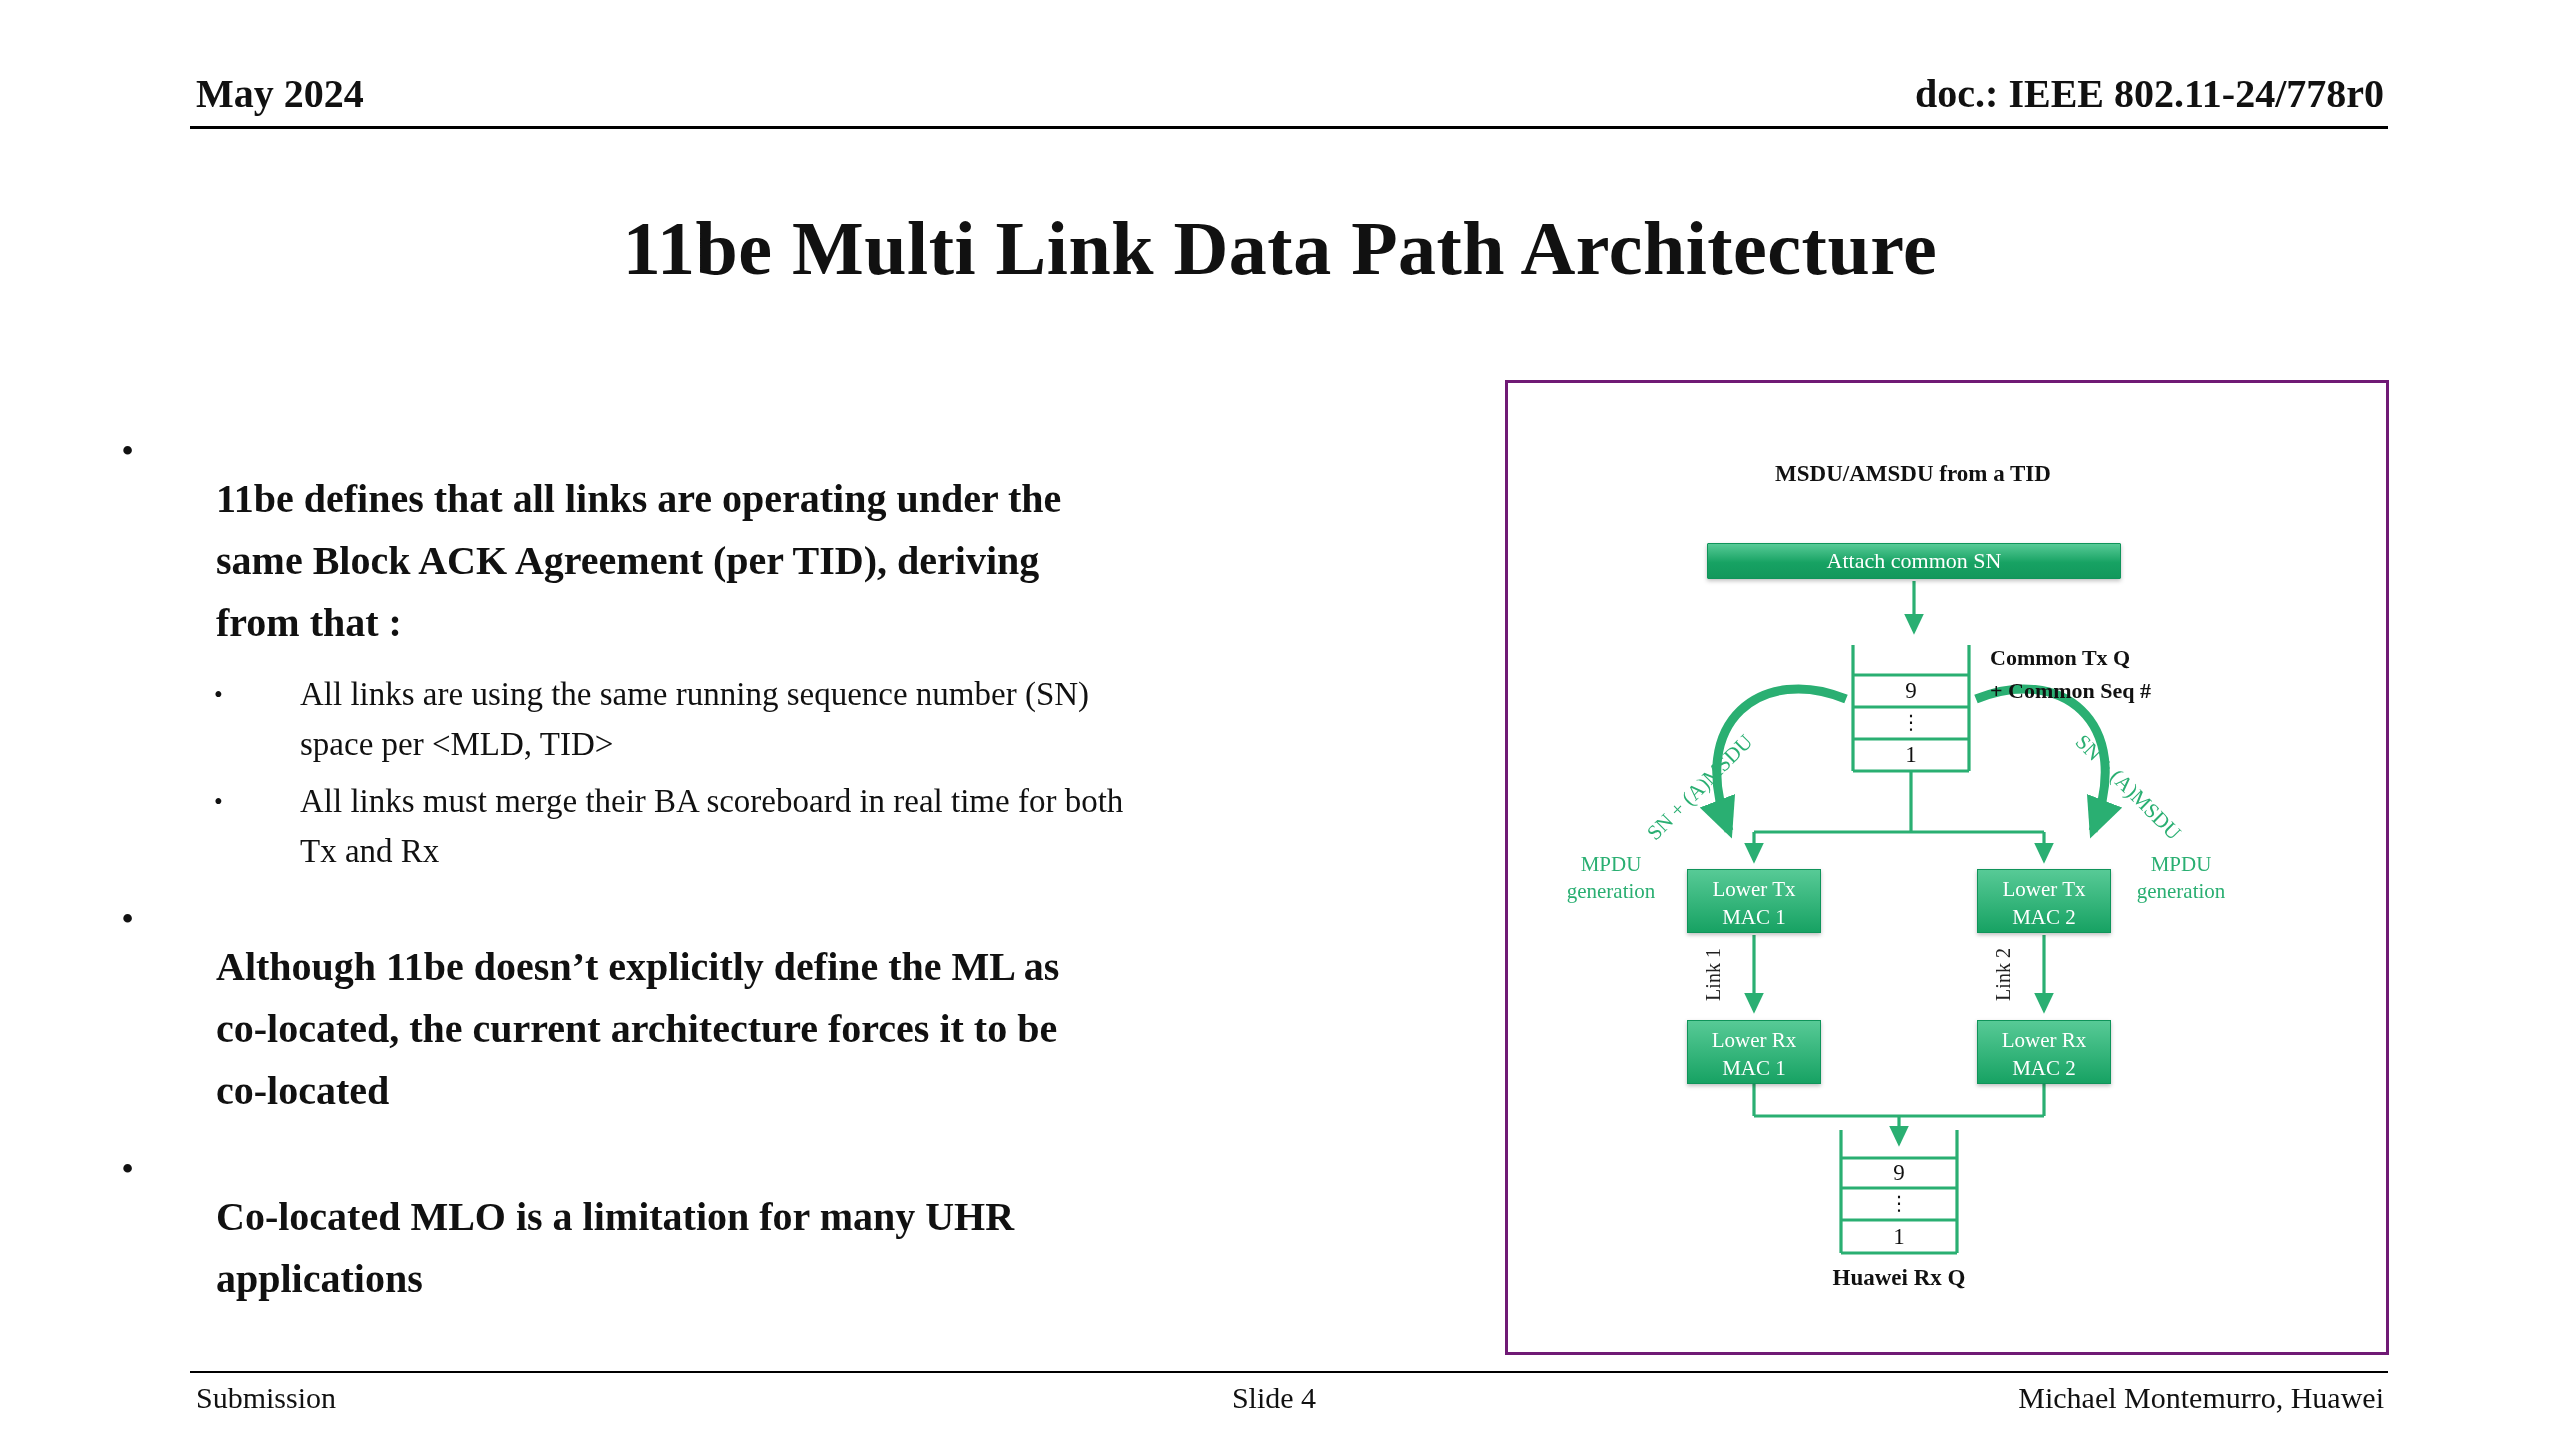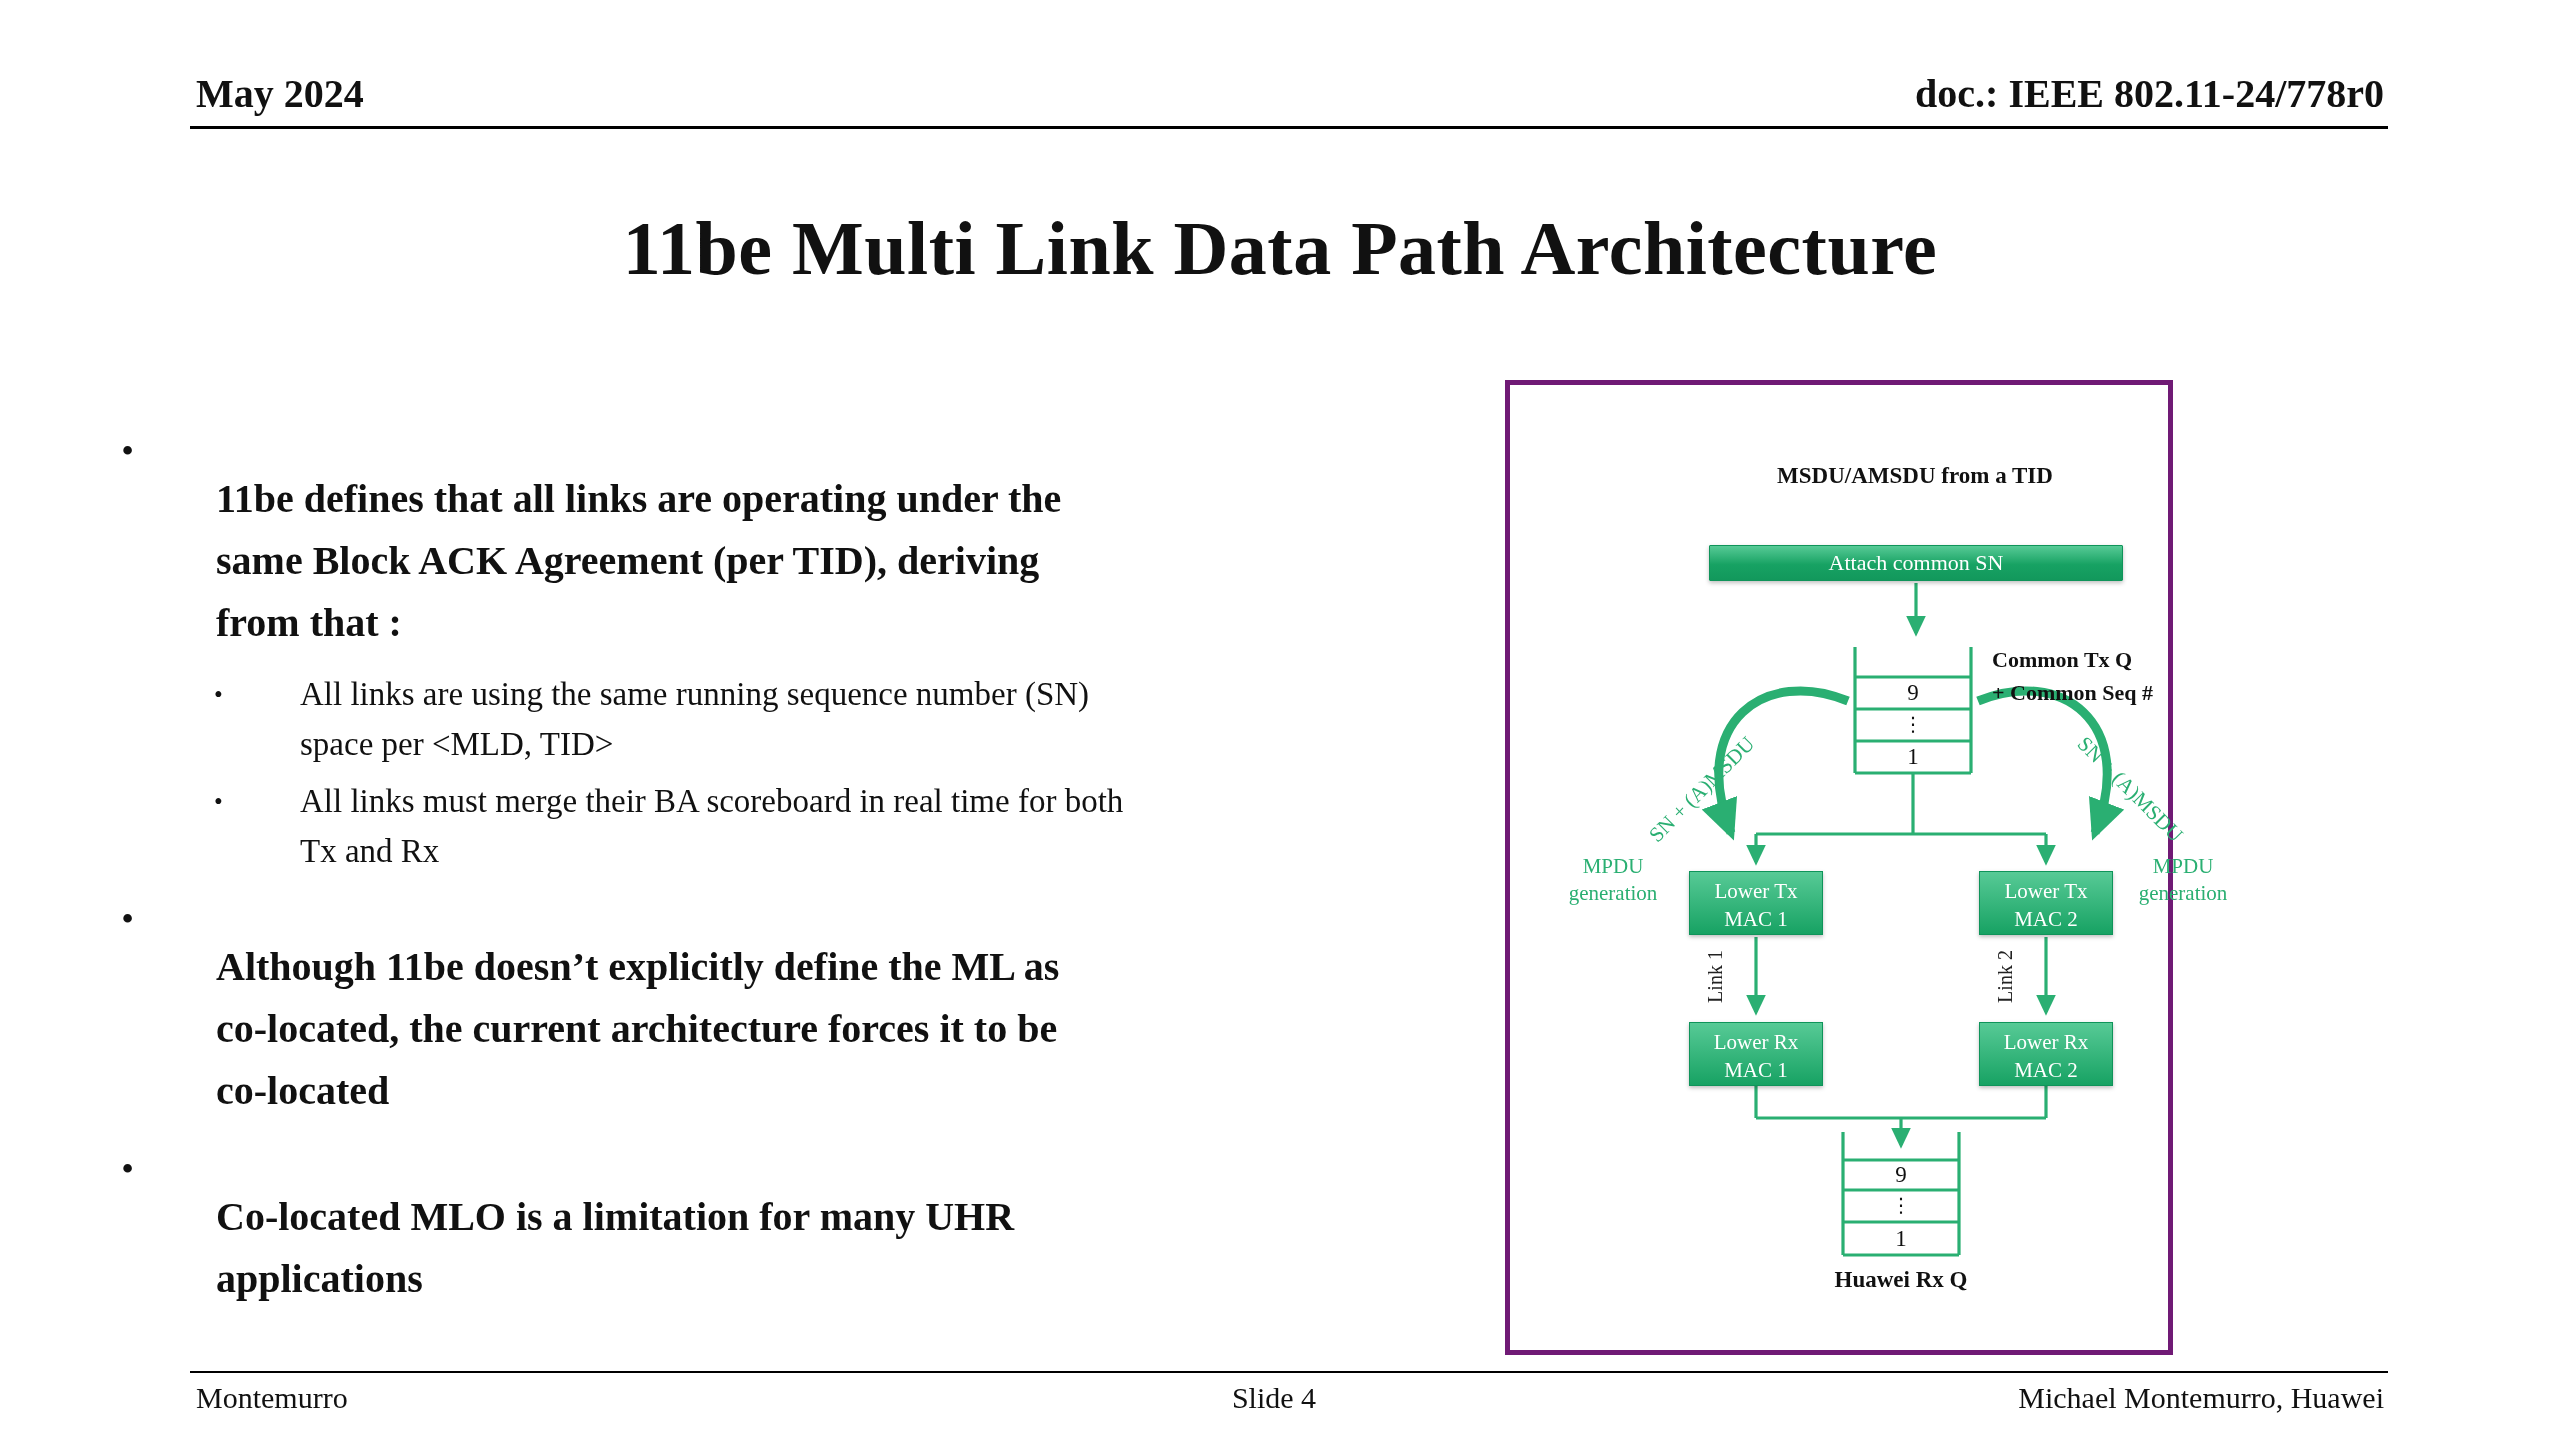--- a/index.html
+++ b/index.html
@@ -28,22 +28,22 @@
   .b { display: flex; align-items: flex-start; }
   .b.l1 { font-size: 40px; font-weight: bold; line-height: 1.55; margin-bottom: 16px; }
   .b.l1 .marker { flex: 0 0 94px; font-size: 32px; padding-top: 6px; }
   .b.l1 .btext { width: 870px; margin-top: 48px; }
   .b.l2 { font-size: 33px; font-weight: normal; line-height: 1.5; margin-left: 92px; margin-bottom: 8px; }
   .b.l2 .marker { flex: 0 0 86px; font-size: 25px; padding-top: 6px; }
   .b.l2 .btext { width: 830px; }
   .b.mt { margin-top: 12px; }
 
   
-  .diagram { position: absolute; left: 1505px; top: 380px; width: 668px; height: 975px;
-             border: 5px solid #701a75; background: #fff; }
+  .diagram { position: absolute; left: 1505px; top: 380px; width: 884px; height: 975px;
+             border: 3px solid #701a75; background: #fff; }
   .diagram svg { position: absolute; left: 0; top: 0; width: 740px; height: 975px; }
   .thin  path { stroke: var(--accent-green, #2aaf72); stroke-width: 3.2; fill: none; }
   .thick path { stroke: var(--accent-green, #2aaf72); stroke-width: 9; fill: none; }
   #ah path, #ah2 path { fill: var(--accent-green, #2aaf72); }
 
   .dl { position: absolute; }
   .msdu { left: 175px; top: 78px; width: 460px; text-align: center; font-weight: bold; font-size: 23px; }
   .attach { left: 199px; top: 160px; width: 414px; height: 36px; line-height: 34px; text-align: center;
             color: #fff; font-size: 22px; border-radius: 1px;
             background: linear-gradient(180deg, var(--box-green-light, #57ca96) 0%, var(--box-green-dark, #17a263) 55%, #12985c 100%);
@@ -187,17 +187,17 @@
     </div>
 
     <div class="qtext qr-9">9</div>
     <div class="qtext qr-d">⋮</div>
     <div class="qtext qr-1">1</div>
 
     <div class="dl rxqlab">Huawei Rx Q</div>
   </div>
 
   <div class="ftr-rule"></div>
-  <div class="ftr-left">Montemurro</div>
+  <div class="ftr-left">Submission</div>
   <div class="ftr-center">Slide 4</div>
   <div class="ftr-right">Michael Montemurro, Huawei</div>
 
 </div>
 
 </body></html>

